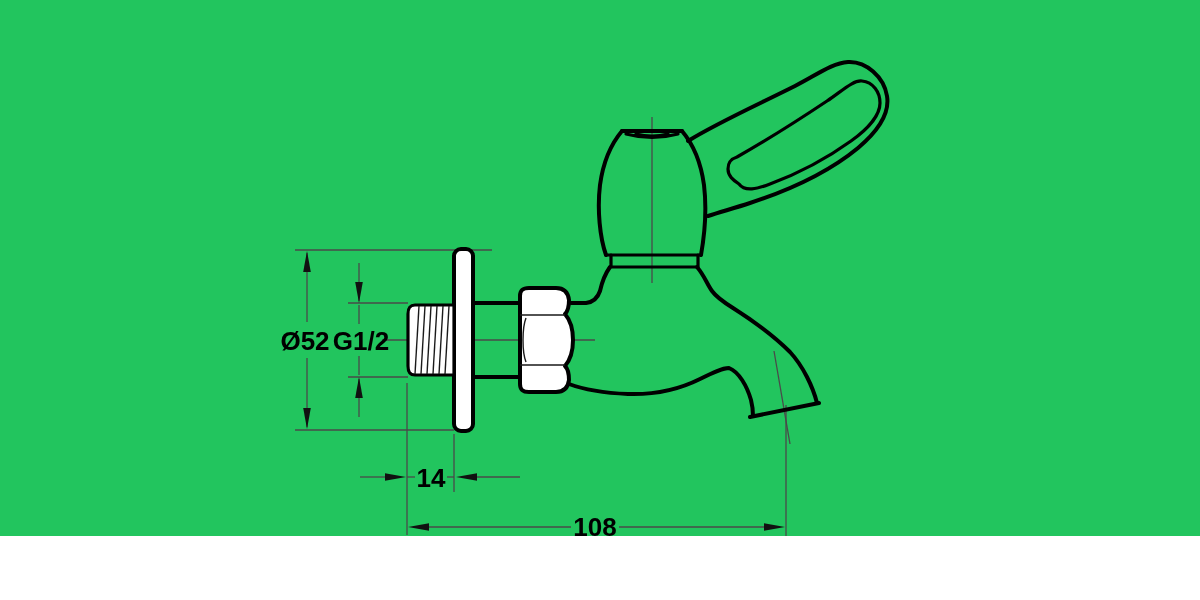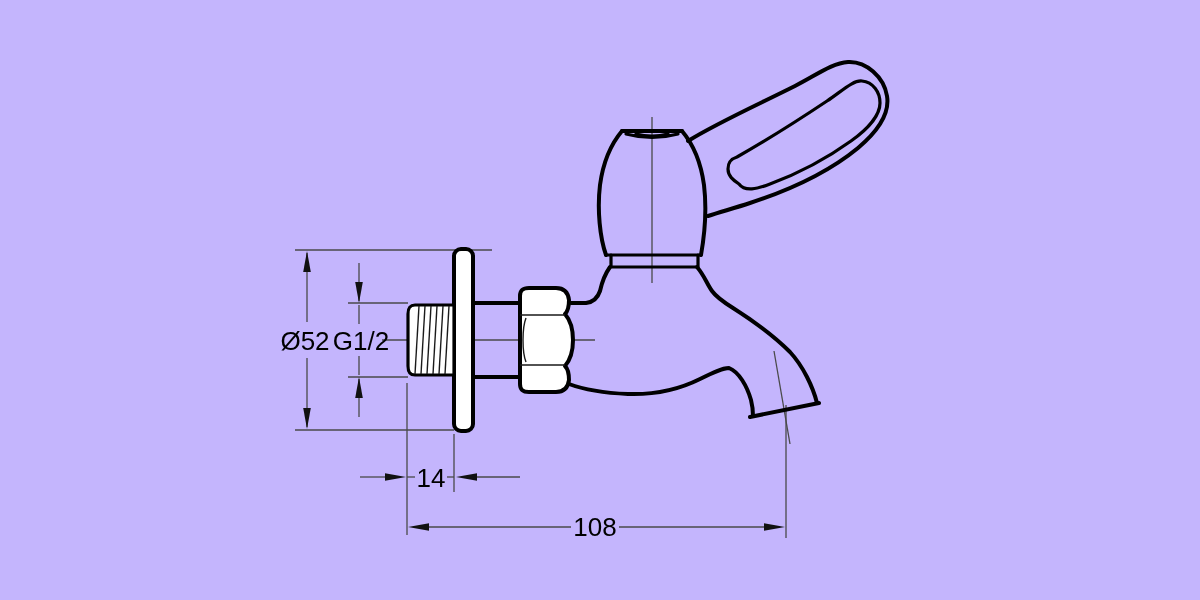--- a/index.html
+++ b/index.html
@@ -1,16 +1,16 @@
 <!DOCTYPE html>
 <html><head>
 <meta charset="utf-8">
 <style>
   html,body{margin:0;padding:0;background:#ffffff;}
-  .stage{width:1200px;height:600px;background:#c4b5fd;position:relative;overflow:hidden;}
+  .stage{width:1200px;height:536px;background:#22c55e;position:relative;overflow:hidden;font-weight:bold;}
   svg{display:block;}
   .outline{fill:none;stroke:#000000;stroke-width:4;stroke-linecap:round;stroke-linejoin:round;}
   .outline-light{fill:none;stroke:#000000;stroke-width:3.2;stroke-linecap:round;stroke-linejoin:round;}
   .white-fill{fill:#ffffff;}
   .hatch{fill:none;stroke:#1a1a1a;stroke-width:1.4;}
   .thin{fill:none;stroke:#4a4a4a;stroke-width:1.3;}
   .arrow{fill:#111111;stroke:none;}
   .dim-text{font-family:"Liberation Sans","DejaVu Sans",sans-serif;font-size:26px;fill:#000000;text-anchor:middle;}
 </style>
 </head>

